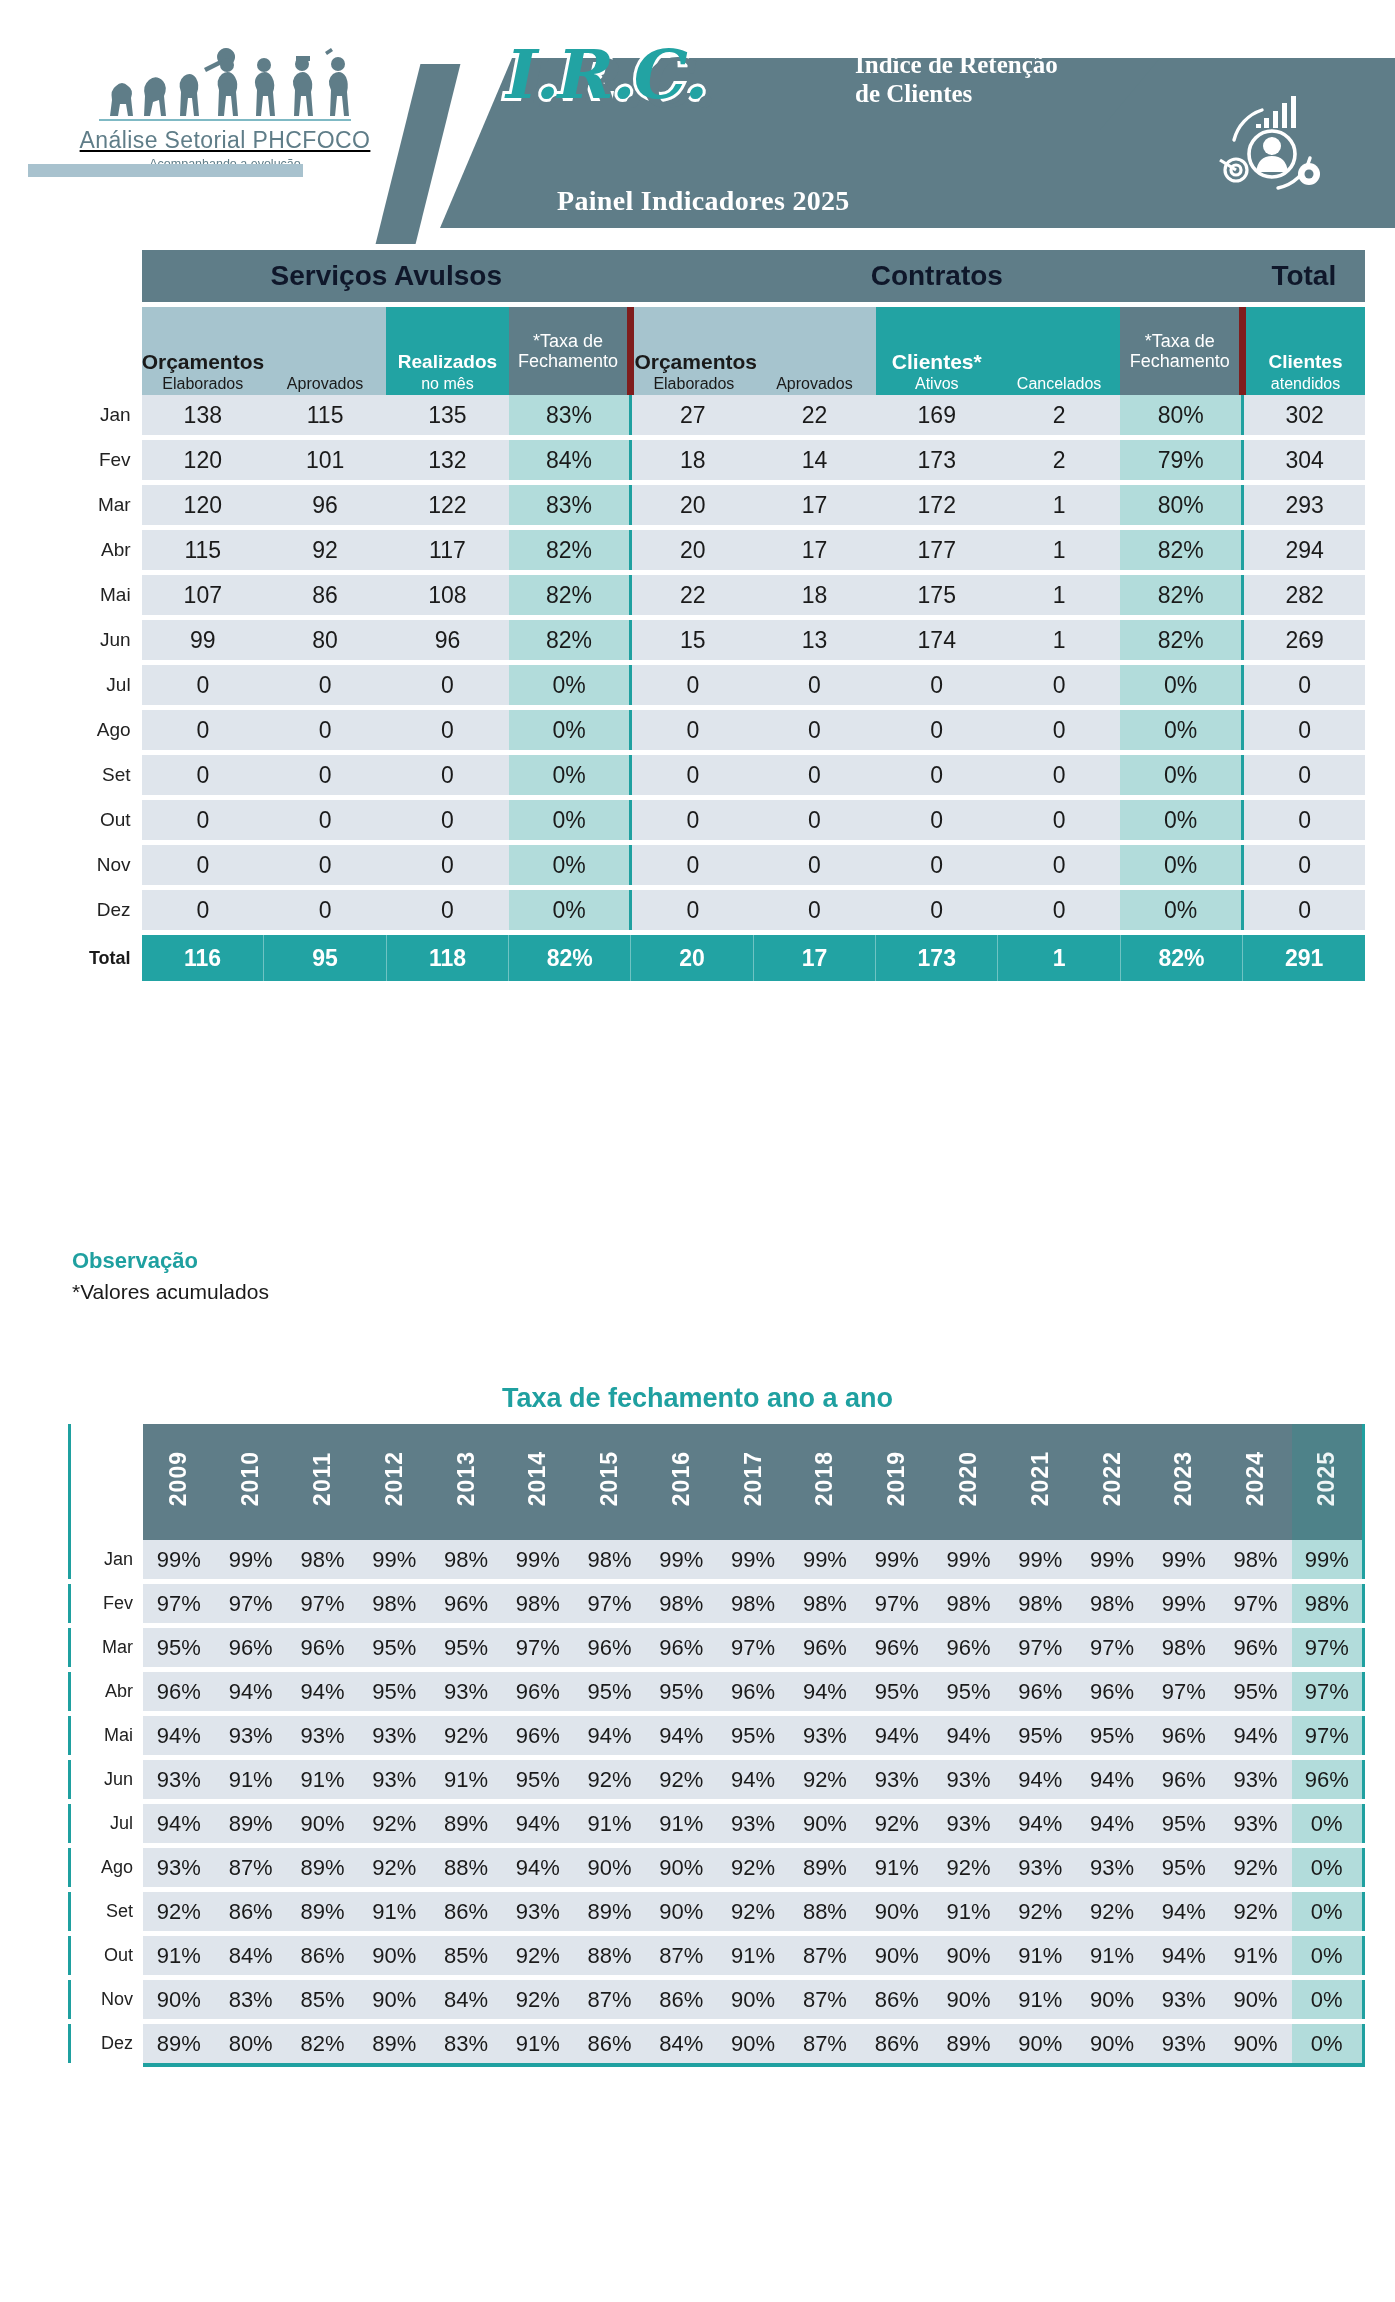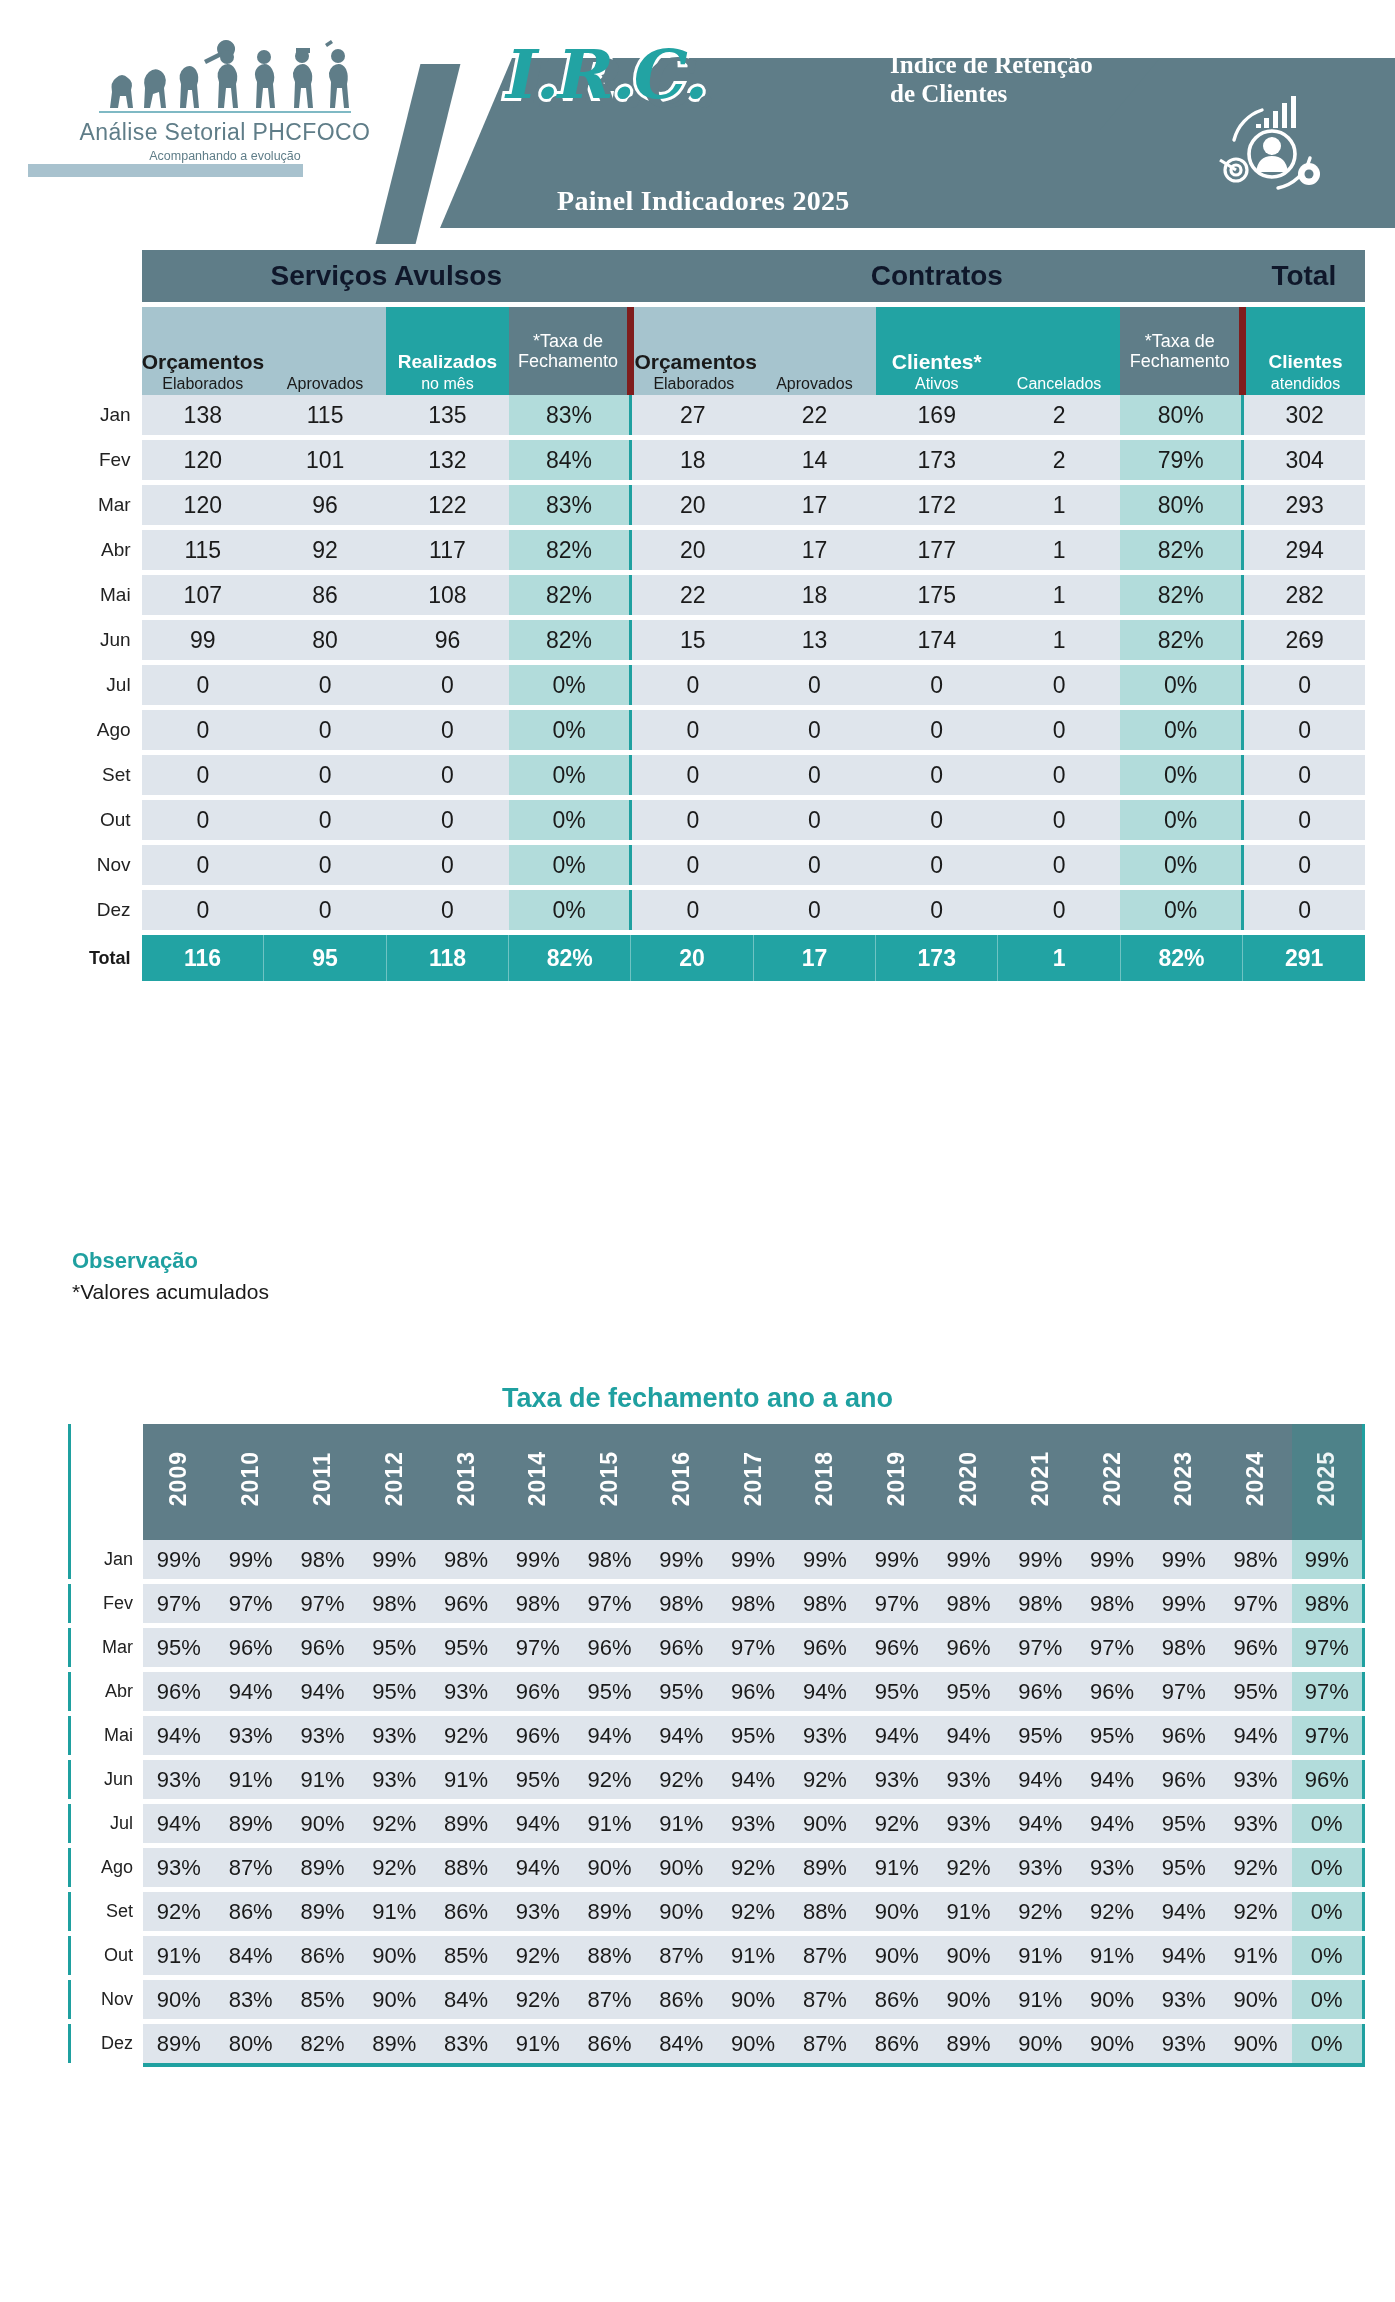--- a/index.html
+++ b/index.html
@@ -25,21 +25,21 @@
     background:#5f7d88;
     clip-path:polygon(60px 0,295px 0,295px 170px,0 170px,0 72px);
   }
   .slash{
     position:absolute;left:398px;top:64px;width:40px;height:180px;
     background:#5f7d88;
     transform:skewX(-14deg);
   }
 
   
-  .logo-wrap{position:absolute;left:60px;top:28px;width:330px;height:175px;text-align:center;}
+  .logo-wrap{position:absolute;left:60px;top:36px;width:330px;height:175px;text-align:center;text-decoration:underline;}
   .evo-row{display:flex;align-items:flex-end;justify-content:center;gap:3px;height:82px;}
   .evo{fill:#5f7d88;}
   .logo-rule{width:252px;height:2px;background:#7fb9c4;margin:1px auto 0;}
   .logo-name{
     font-family:"Liberation Sans", sans-serif;
     font-size:23px;color:#5f7d88;letter-spacing:.4px;margin-top:6px;font-weight:400;
   }
   .logo-sub{font-size:12.5px;color:#5f7d88;margin-top:3px;}
   .logo-bar{position:absolute;left:28px;top:164px;width:275px;height:13px;background:#a8c2ce;}
 
@@ -50,21 +50,21 @@
     font-style:italic;font-weight:700;font-size:68px;line-height:84px;
     color:#22a3a3;
     letter-spacing:-2px;
     -webkit-text-stroke:6px #ffffff;
     paint-order:stroke fill;
     text-shadow:9px 9px 0 #5f7d88;
   }
   .irc-sub{
     position:absolute;left:855px;top:50px;width:220px;
     font-family:"Liberation Serif", serif;
-    font-weight:700;font-size:25px;line-height:29px;color:#ffffff;margin-left:35px;
+    font-weight:700;font-size:25px;line-height:29px;color:#ffffff;
   }
   .banner-title{
     position:absolute;left:557px;top:185px;
     font-family:"Liberation Serif", serif;
     font-weight:700;font-size:28px;color:#ffffff;letter-spacing:.3px;
   }
   .hicon{position:absolute;left:1212px;top:88px;width:120px;height:120px;}
 
   
   .t1{

